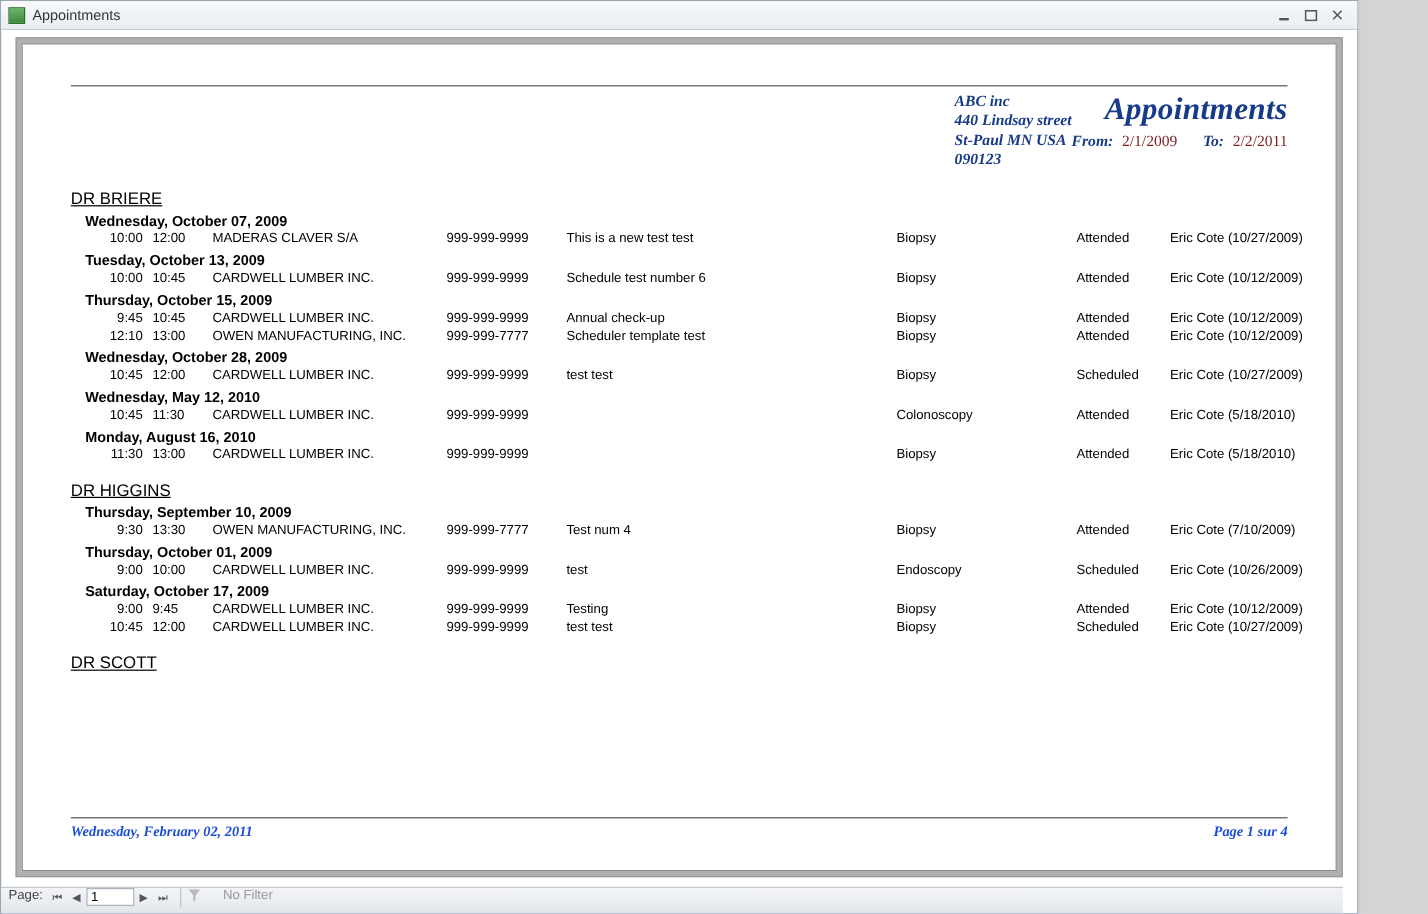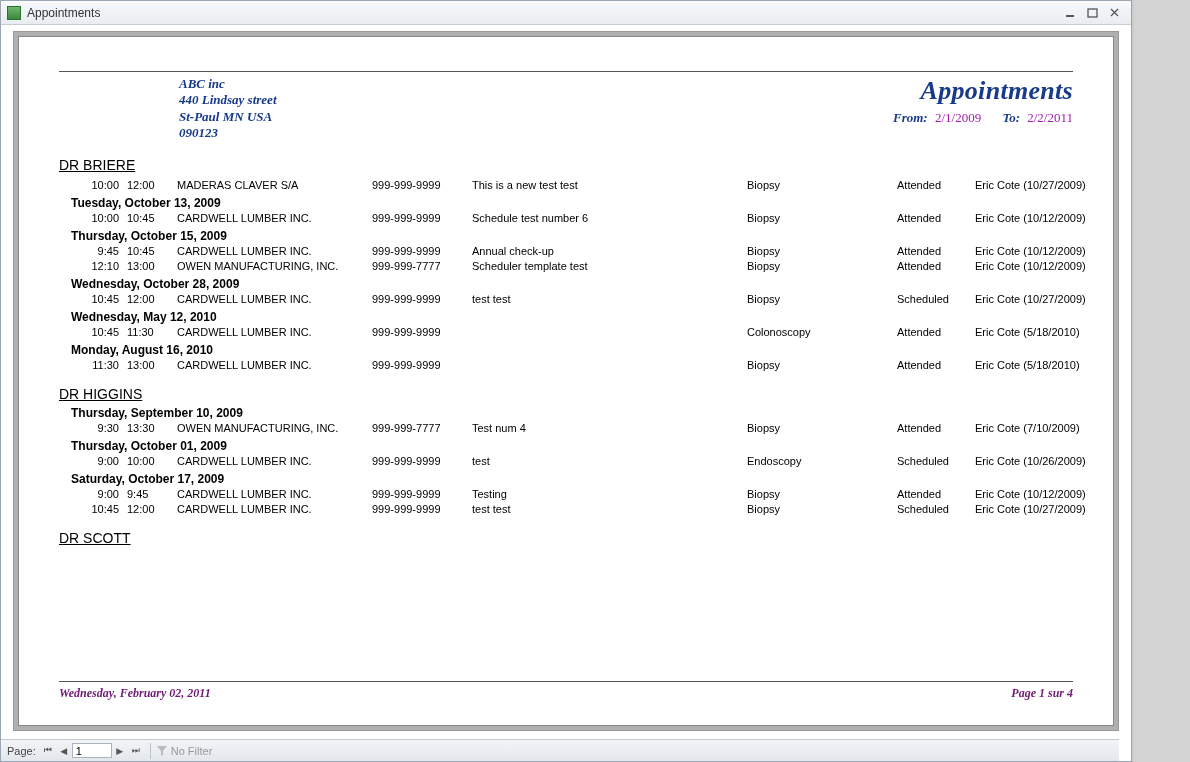--- a/index.html
+++ b/index.html
@@ -58,21 +58,21 @@
     position: relative;
     overflow: hidden;
   }
   .hr-thin {
     border: none;
     border-top: 1px solid #555;
     margin: 6px 0 0 0;
   }
   .header-block {
     display: flex;
-    justify-content: space-between;
+    justify-content: flex-end;
     padding: 4px 0 2px 0;
   }
   .company {
     margin-left: 120px;
     font-family: "Times New Roman", serif;
     font-style: italic;
     font-weight: bold;
     color: #173a8a;
     font-size: 13px;
     line-height: 1.25;
@@ -89,21 +89,21 @@
     letter-spacing: 0.3px;
   }
   .title-right .range {
     font-size: 13px;
     margin-top: 4px;
   }
   .title-right .range .lbl {
     font-style: italic; font-weight: bold;
   }
   .title-right .range .val {
-    color: #a21caf; font-style: normal; font-weight: normal; margin-left: 4px; margin-right: 18px;
+    color: #7f1d1d; font-style: normal; font-weight: normal; margin-left: 4px; margin-right: 18px;
   }
   .col-headers {
     border-top: 2px solid #173a8a;
     border-bottom: 2px solid #173a8a;
     padding: 3px 0;
     margin-top: 8px;
     font-family: "Times New Roman", serif;
     font-style: italic;
     font-weight: bold;
     color: #173a8a;
@@ -130,50 +130,50 @@
     margin: 4px 0 0 12px;
   }
   .page-footer {
     position: absolute;
     left: 40px; right: 40px; bottom: 24px;
     border-top: 1px solid #555;
     padding-top: 4px;
     display: flex; justify-content: space-between;
     font-family: "Times New Roman", serif;
     font-style: italic; font-weight: bold;
-    color: #701a75;
+    color: #1d4ed8;
     font-size: 12px;
   }
   .statusbar {
     position: absolute;
     left: 0; right: 12px; bottom: 0;
     height: 22px;
     background: linear-gradient(#f2f4f7,#e3e7ec);
     border-top: 1px solid #bfc7cf;
-    display: flex; align-items: center;
+    display: flex; align-items: flex-start;
     font-size: 11px; color: #444;
     padding: 0 6px;
   }
   .statusbar .lbl { margin-right: 4px; }
   .nav-btn {
     width: 16px; height: 16px;
     display: inline-flex; align-items: center; justify-content: center;
     color: #555; font-size: 9px;
   }
   .page-input {
     width: 40px; height: 15px;
     border: 1px solid #aab2bb;
     background: #fff;
     font-size: 11px; padding: 0 3px;
   }
   .divider {
     width: 1px; height: 16px; background: #bbc3cb; margin: 0 6px;
   }
   .nofilter {
-    display: inline-flex; align-items: center; color: #999; gap: 4px;
+    display: inline-flex; align-items: center; color: #999; gap: 19px;
   }
   .funnel {
     width: 10px; height: 10px; display: inline-block;
   }
 </style>
 </head>
 <body>
 
 <div class="window">
 
@@ -217,20 +217,21 @@
             <span class="val">2/1/2009</span>
             <span class="lbl">To:</span>
             <span class="val" style="margin-right:0">2/2/2011</span>
           </div>
         </div>
       </div>
 
 
       <div id="report-body">
           <div class="group-doctor">DR BRIERE</div>
+          <div class="date-head">Wednesday, October 07, 2009</div>
           <div class="row">
             <div class="c-from">10:00</div>
             <div class="c-to">12:00</div>
             <div>MADERAS CLAVER S/A</div>
             <div>999-999-9999</div>
             <div>This is a new test test</div>
             <div>Biopsy</div>
             <div>Attended</div>
             <div>Eric Cote (10/27/2009)</div>
           </div>

